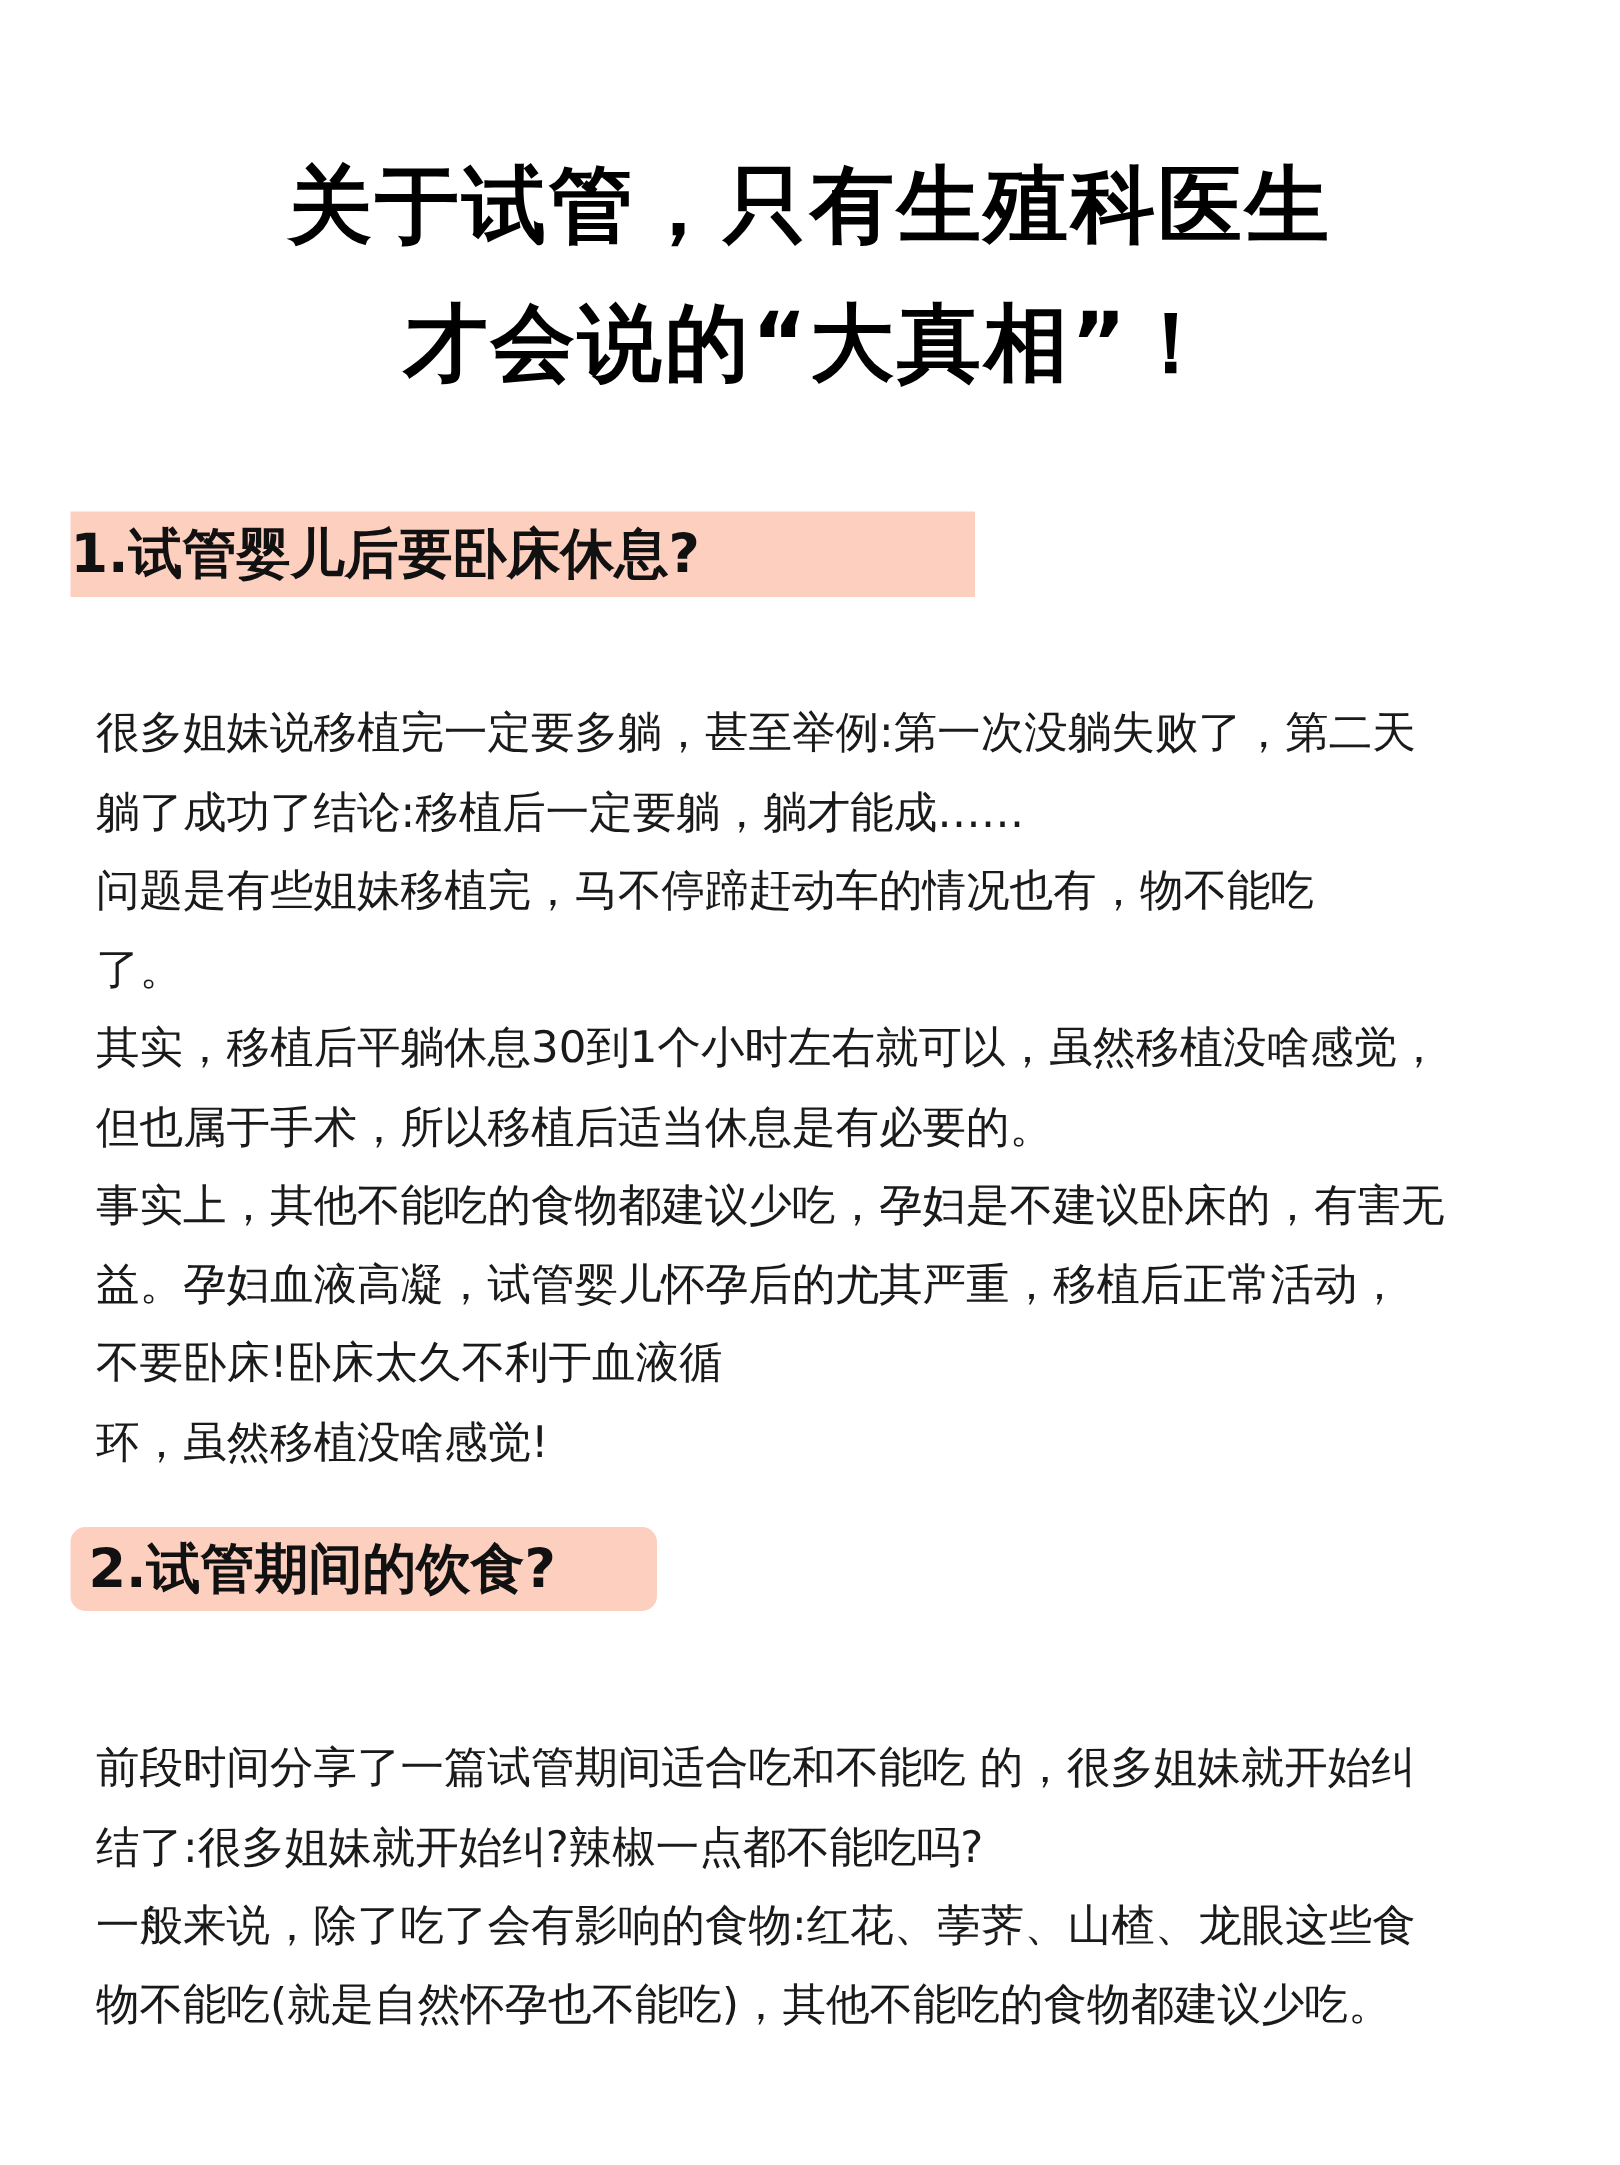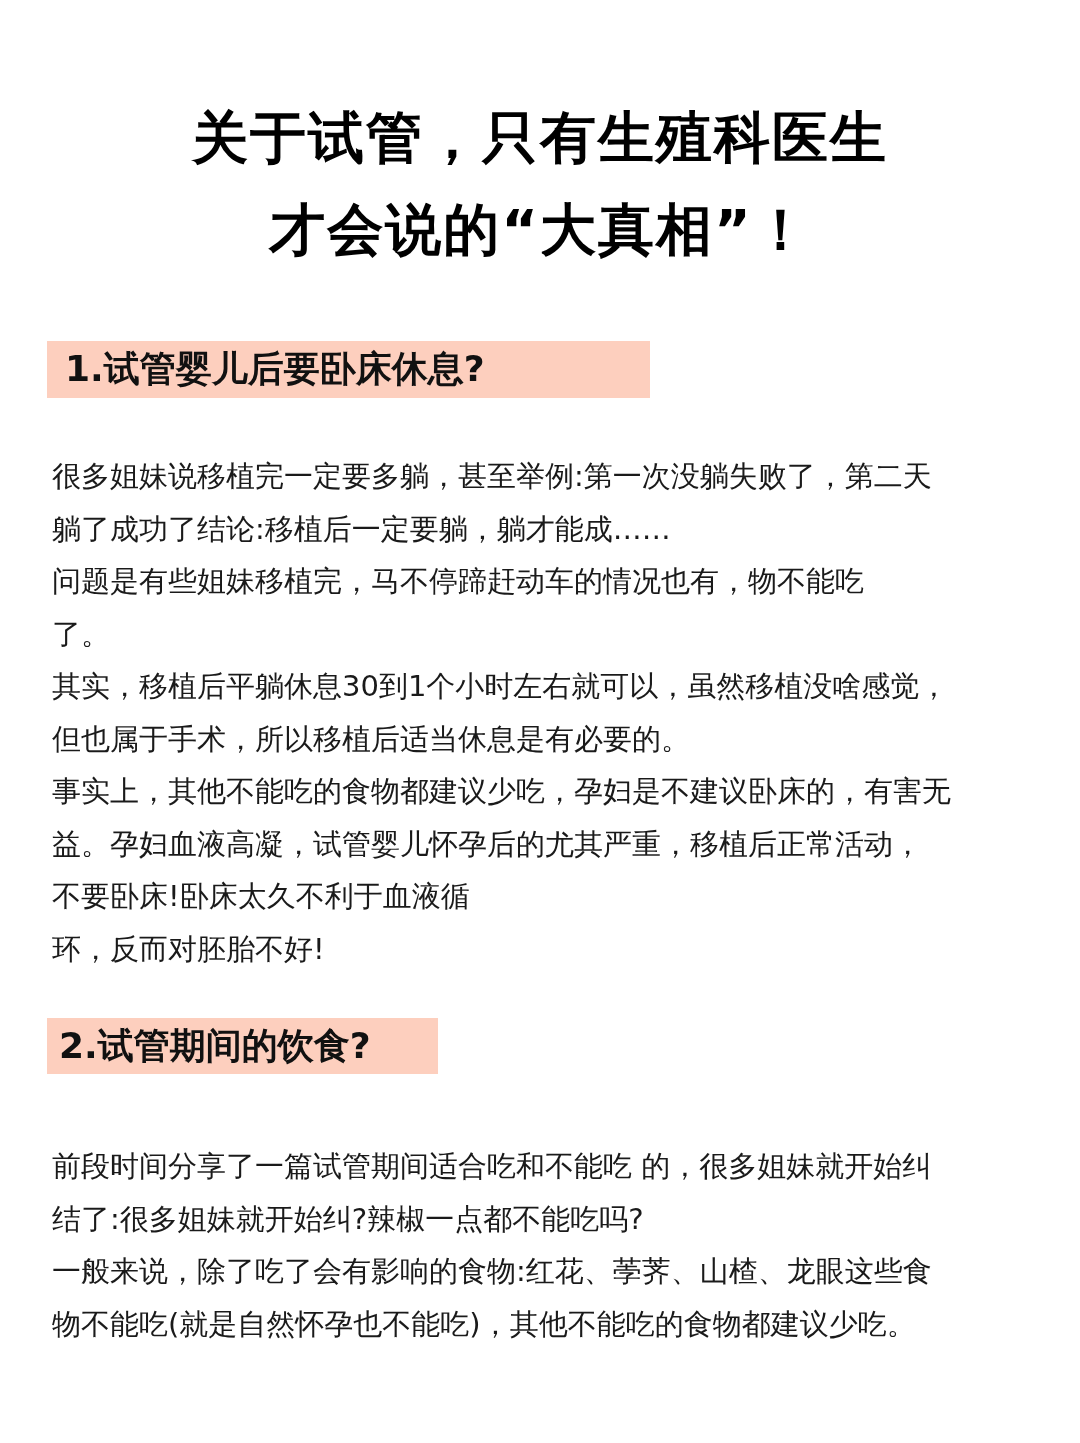--- a/index.html
+++ b/index.html
@@ -29,39 +29,38 @@
     }
     .title .line { display: block; white-space: nowrap; }
 
     .heading-box {
       position: absolute;
       left: 47px;
       background: #FDCFBE;
       display: flex;
       align-items: center;
       box-sizing: border-box;
-      padding-left: 18px;
     }
     .heading-box .heading-text {
       font-weight: bold;
       font-size: 36px;
       color: #111111;
       white-space: nowrap;
     }
     #h1 { top: 341px; width: 603px; height: 57px; }
-    #h2 { top: 1018px; width: 391px; height: 56px; padding-left: 12px; }
+    #h2 { top: 1018px; width: 391px; height: 56px; padding-left: 12px; border-radius: 10px; }
 
     .para {
       position: absolute;
       left: 48px;
       width: 990px;
       font-size: 29px;
       line-height: 52.5px;
       color: #1a1a1a;
-      margin: 4px;
+      margin: 16px;
     }
     .para .ln { display: block; white-space: nowrap; height: 52.5px; }
     #s1 { top: 446px; }
     #s2 { top: 1136px; }
   </style>
 </head>
 <body>
 
 <div class="title">
   <span class="line">关于试管，只有生殖科医生</span>
@@ -75,21 +74,21 @@
 <div id="s1" class="para">
   <span class="ln">很多姐妹说移植完一定要多躺，甚至举例:第一次没躺失败了，第二天</span>
   <span class="ln">躺了成功了结论:移植后一定要躺，躺才能成……</span>
   <span class="ln">问题是有些姐妹移植完，马不停蹄赶动车的情况也有，物不能吃</span>
   <span class="ln">了。</span>
   <span class="ln">其实，移植后平躺休息30到1个小时左右就可以，虽然移植没啥感觉，</span>
   <span class="ln">但也属于手术，所以移植后适当休息是有必要的。</span>
   <span class="ln">事实上，其他不能吃的食物都建议少吃，孕妇是不建议卧床的，有害无</span>
   <span class="ln">益。孕妇血液高凝，试管婴儿怀孕后的尤其严重，移植后正常活动，</span>
   <span class="ln">不要卧床!卧床太久不利于血液循</span>
-  <span class="ln">环，反而对胚胎不好!</span>
+  <span class="ln">环，虽然移植没啥感觉!</span>
 </div>
 
 <div id="h2" class="heading-box">
   <span class="heading-text">2.试管期间的饮食?</span>
 </div>
 
 <div id="s2" class="para">
   <span class="ln">前段时间分享了一篇试管期间适合吃和不能吃 的，很多姐妹就开始纠</span>
   <span class="ln">结了:很多姐妹就开始纠?辣椒一点都不能吃吗?</span>
   <span class="ln">一般来说，除了吃了会有影响的食物:红花、荸荠、山楂、龙眼这些食</span>

